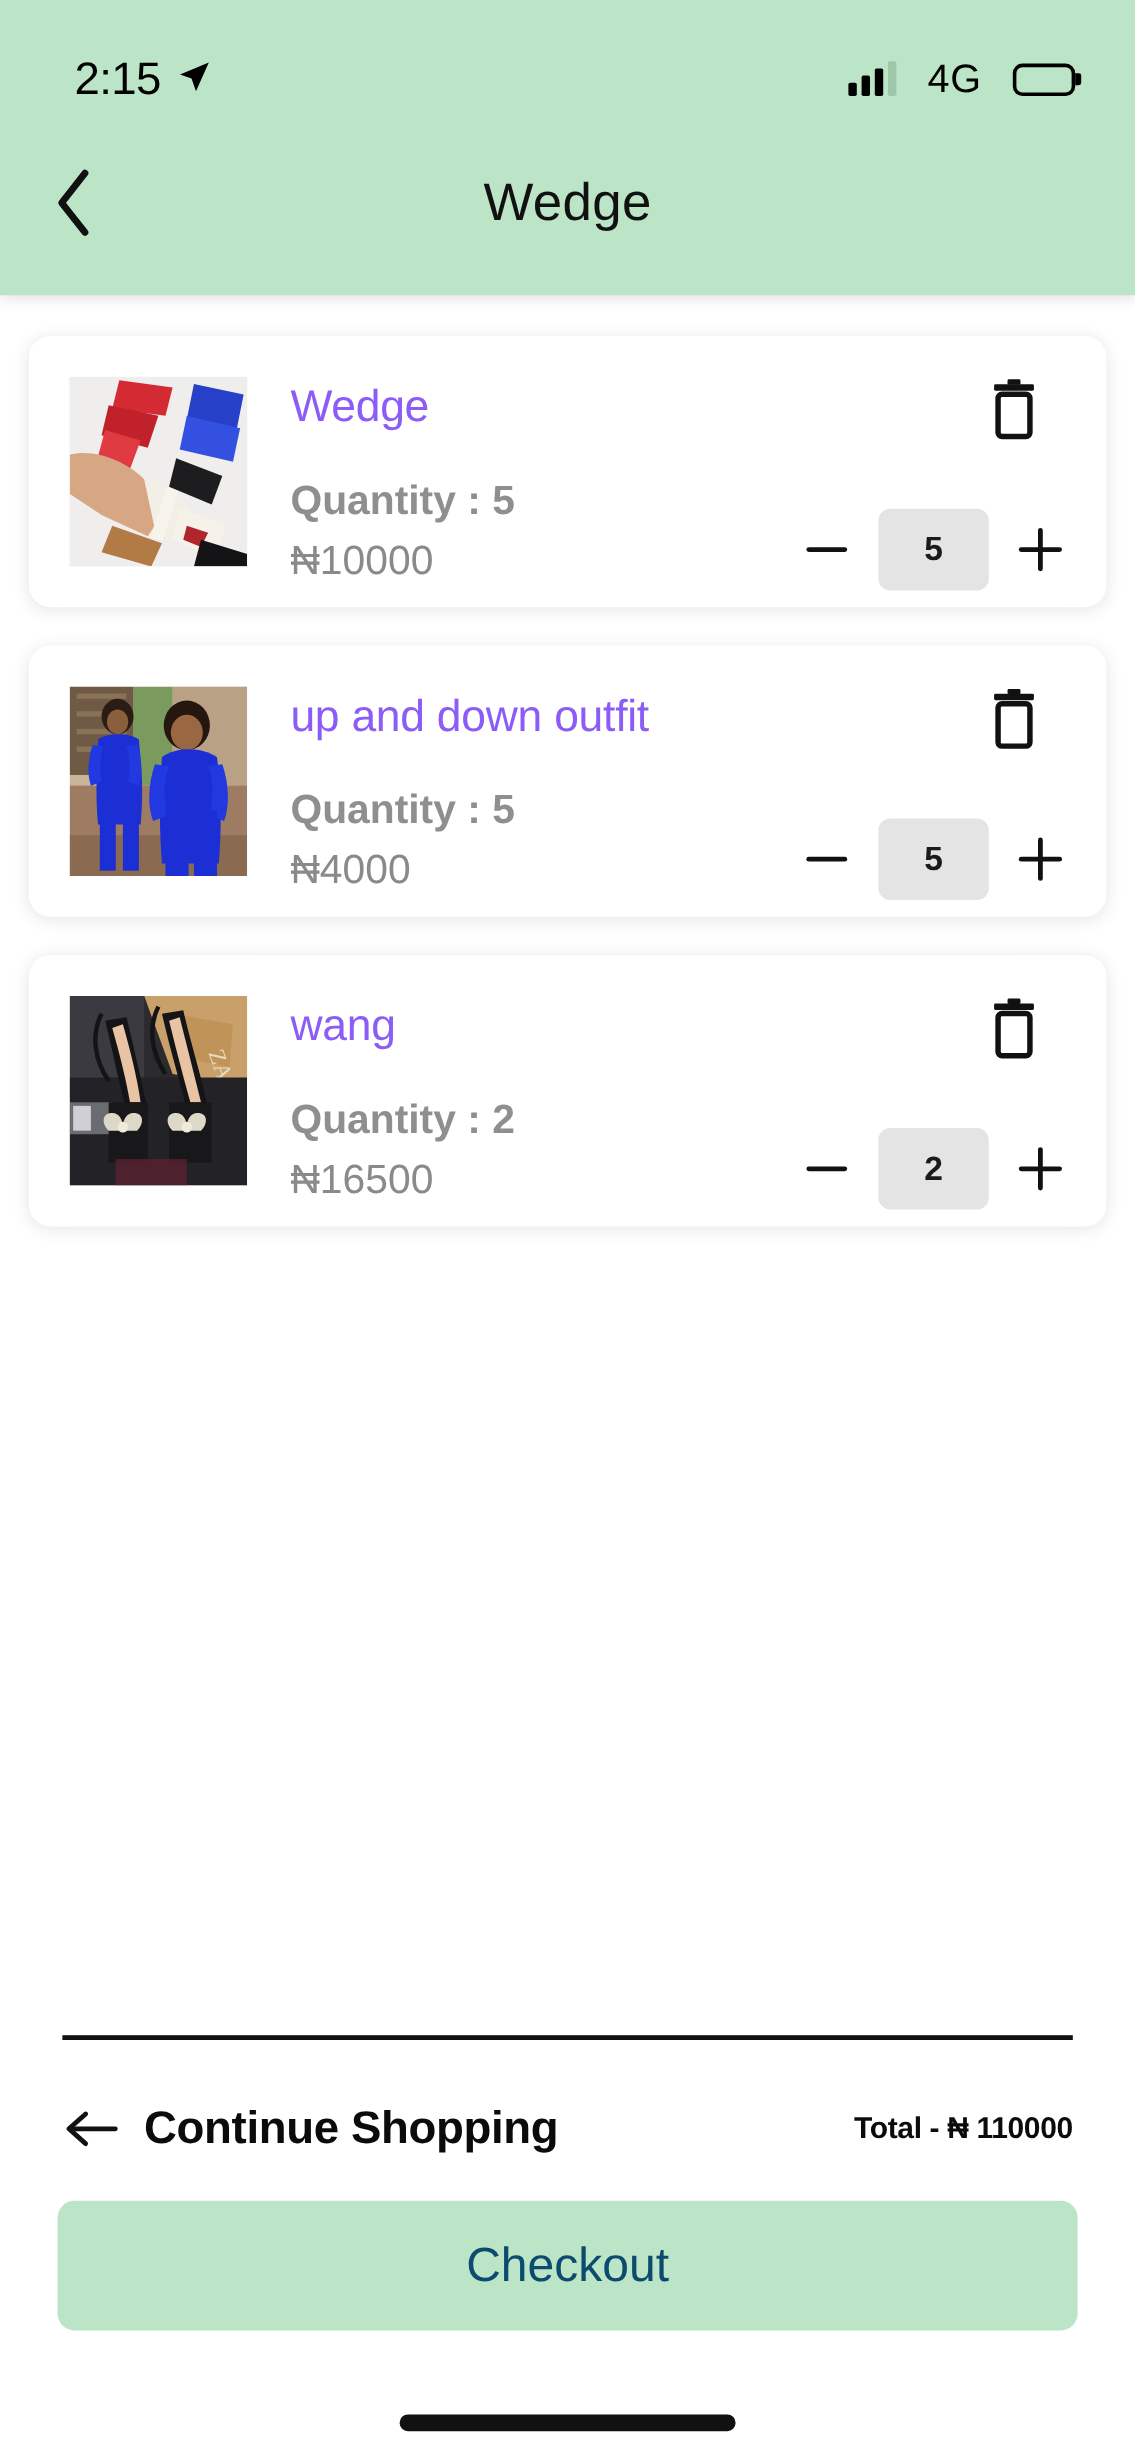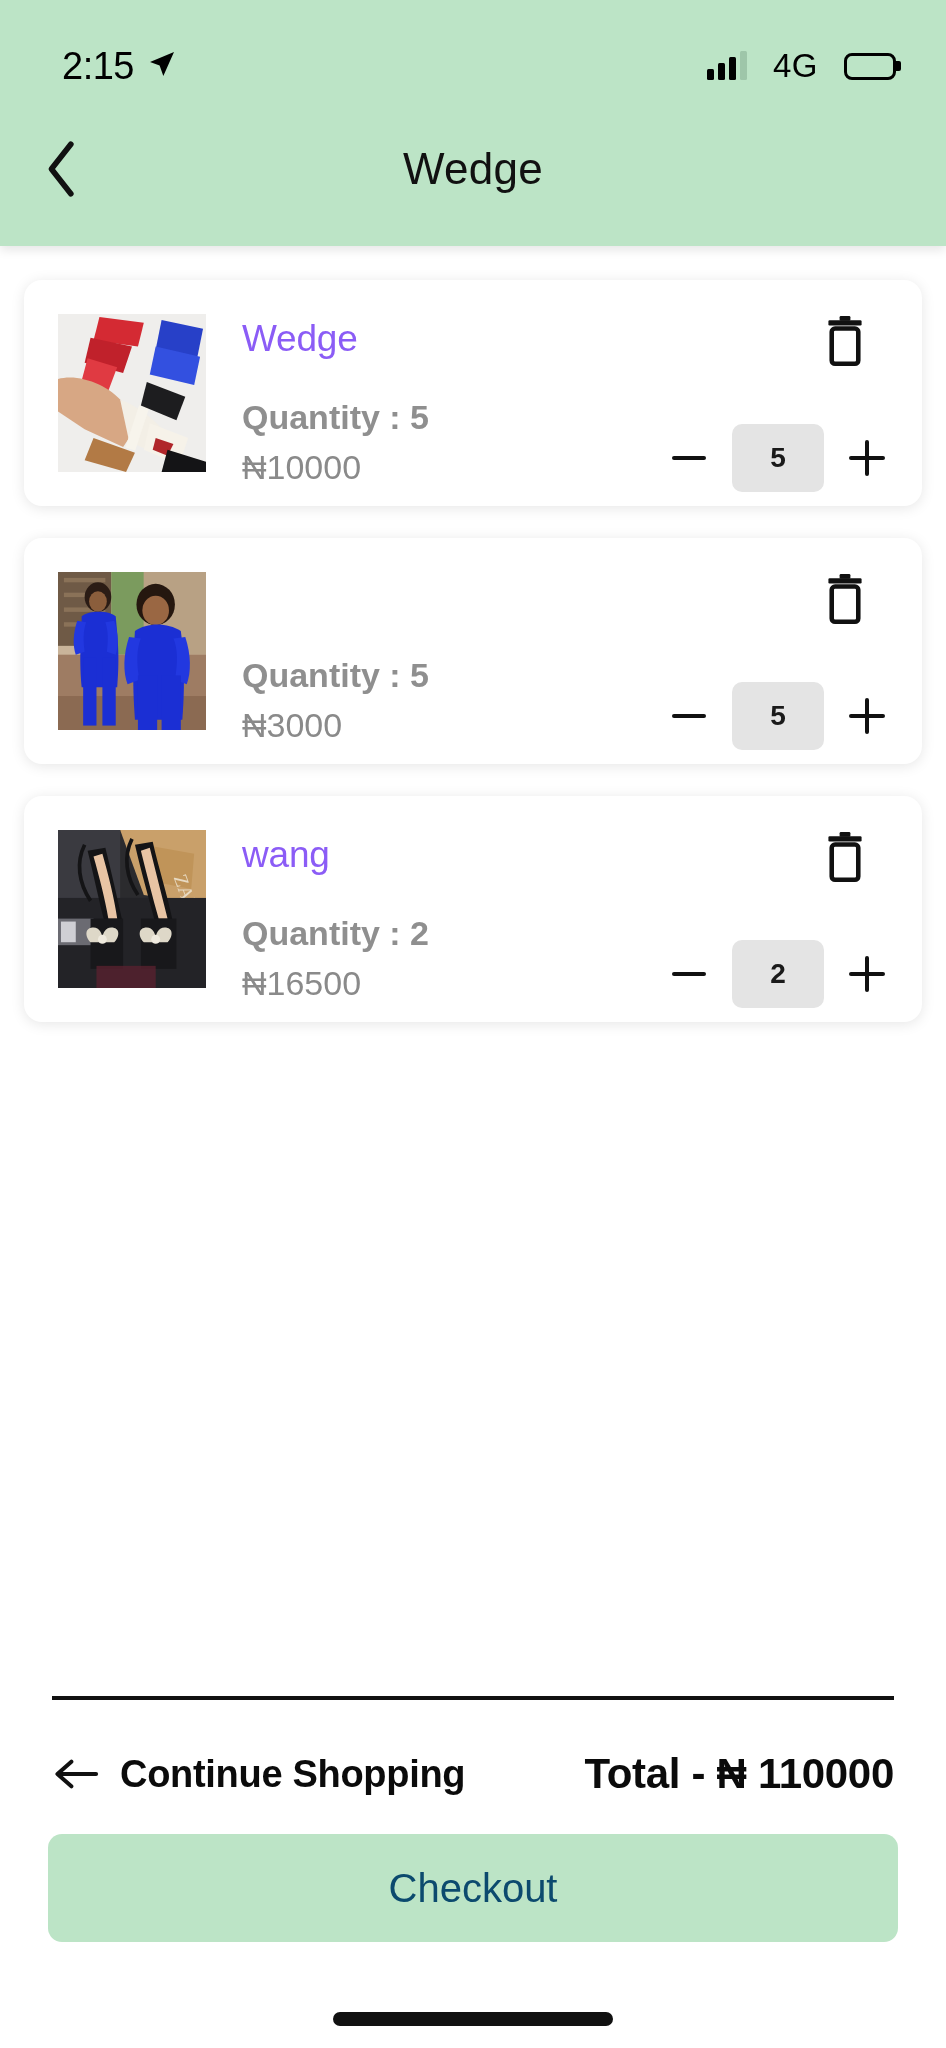--- a/index.html
+++ b/index.html
@@ -96,21 +96,21 @@
 
   
   .footer { position:absolute; left:0; right:0; bottom:0; height:352px; background:#fff; }
   .divider { position:absolute; top:0; left:52px; right:52px; height:4px; background:#111; }
   .footer-row {
     position:absolute; top:32px; left:52px; right:52px; height:92px;
     display:flex; align-items:center; justify-content:space-between;
   }
   .continue { display:flex; align-items:center; gap:20px; cursor:pointer; }
   .continue-label { font-size:38px; font-weight:700; color:#0b0b0b; letter-spacing:-0.3px; }
-  .total-label { font-size:42px; font-weight:700; color:#0b0b0b; letter-spacing:-0.3px; }
+  .total-label { font-size:25px; font-weight:700; color:#0b0b0b; letter-spacing:-0.3px; }
   .checkout-btn {
     position:absolute; top:138px; left:48px; right:48px; height:108px;
     background:#bce4c6; border-radius:14px;
     display:flex; align-items:center; justify-content:center;
     font-size:40px; font-weight:400; color:#0c4a6e; cursor:pointer;
   }
   .home-indicator {
     position:absolute; bottom:22px; left:50%; transform:translateX(-50%);
     width:280px; height:14px; background:#111; border-radius:8px;
   }
@@ -220,29 +220,30 @@
           <rect x="30" y="58" width="9" height="46" fill="#1b2fd4"></rect>
           <ellipse cx="66" cy="22" rx="13" ry="14" fill="#25170f"></ellipse>
           <ellipse cx="66" cy="26" rx="9" ry="10" fill="#9a6743"></ellipse>
           <path d="M52 40 C51 56 50 74 52 100 L84 100 C86 74 85 56 83 40 C74 34 60 34 52 40Z" fill="#1b2fd4"></path>
           <path d="M48 44 C44 56 44 68 47 76 L55 73 C53 62 53 52 56 45Z" fill="#2238e0"></path>
           <path d="M86 44 C90 56 90 68 87 76 L79 73 C81 62 81 52 78 45Z" fill="#2238e0"></path>
           <rect x="54" y="70" width="13" height="37" fill="#1b2fd4"></rect>
           <rect x="70" y="70" width="13" height="37" fill="#1b2fd4"></rect>
         </svg>
       </div>
+      <div class="item-name">up and down outfit</div>
       <div class="trash-btn">
         <svg width="50" height="56" viewBox="0 0 24 27">
           <rect x="4" y="3" width="16" height="2.6" rx="0.6" fill="#111"></rect>
           <rect x="9.4" y="1" width="5.2" height="2.2" rx="0.6" fill="#111"></rect>
           <rect x="5.6" y="7" width="12.8" height="17" rx="1.6" fill="none" stroke="#111" stroke-width="2.2"></rect>
         </svg>
       </div>
       <div class="item-qty">Quantity : 5</div>
-      <div class="item-price">₦3000</div>
+      <div class="item-price">₦4000</div>
       <div class="stepper">
         <span class="step-btn">
             <span class="step-minus"></span>
           </span>
         <span class="step-value">5</span>
         <span class="step-btn">
             <span class="step-plus"></span>
           </span>
       </div>
     </div>

